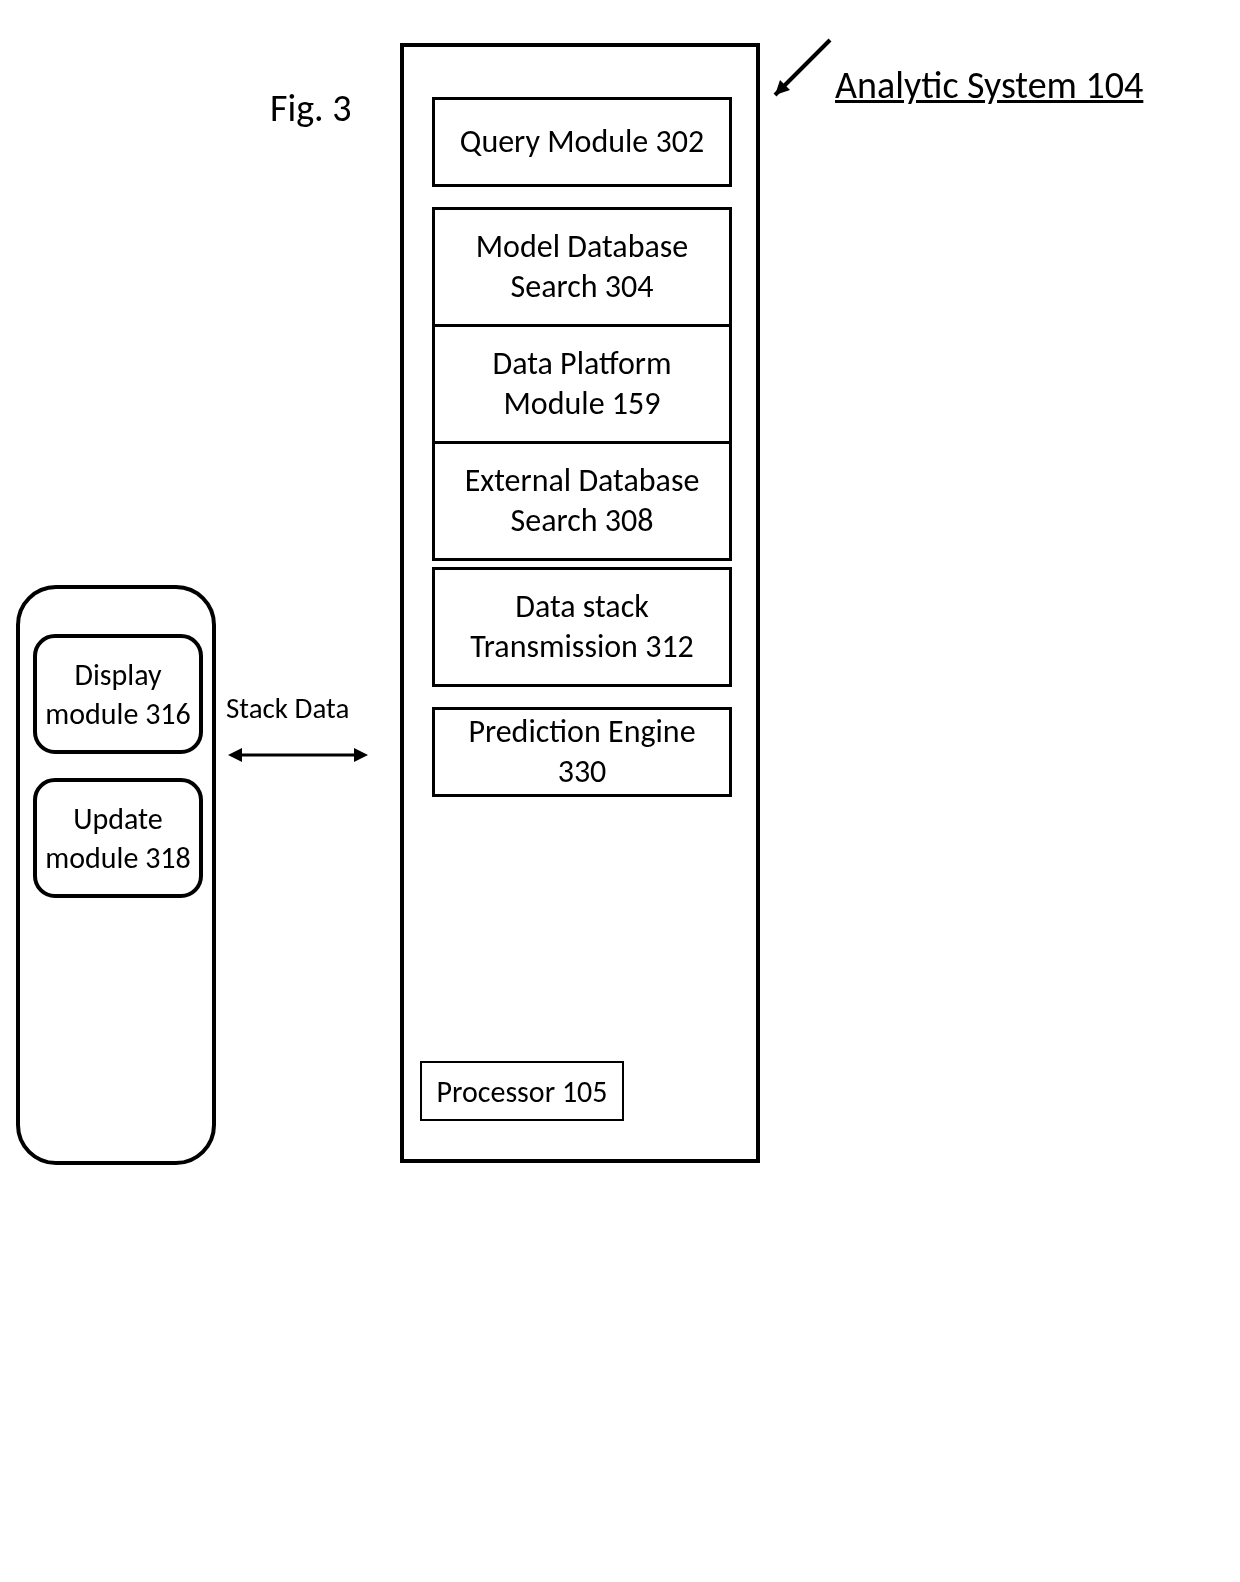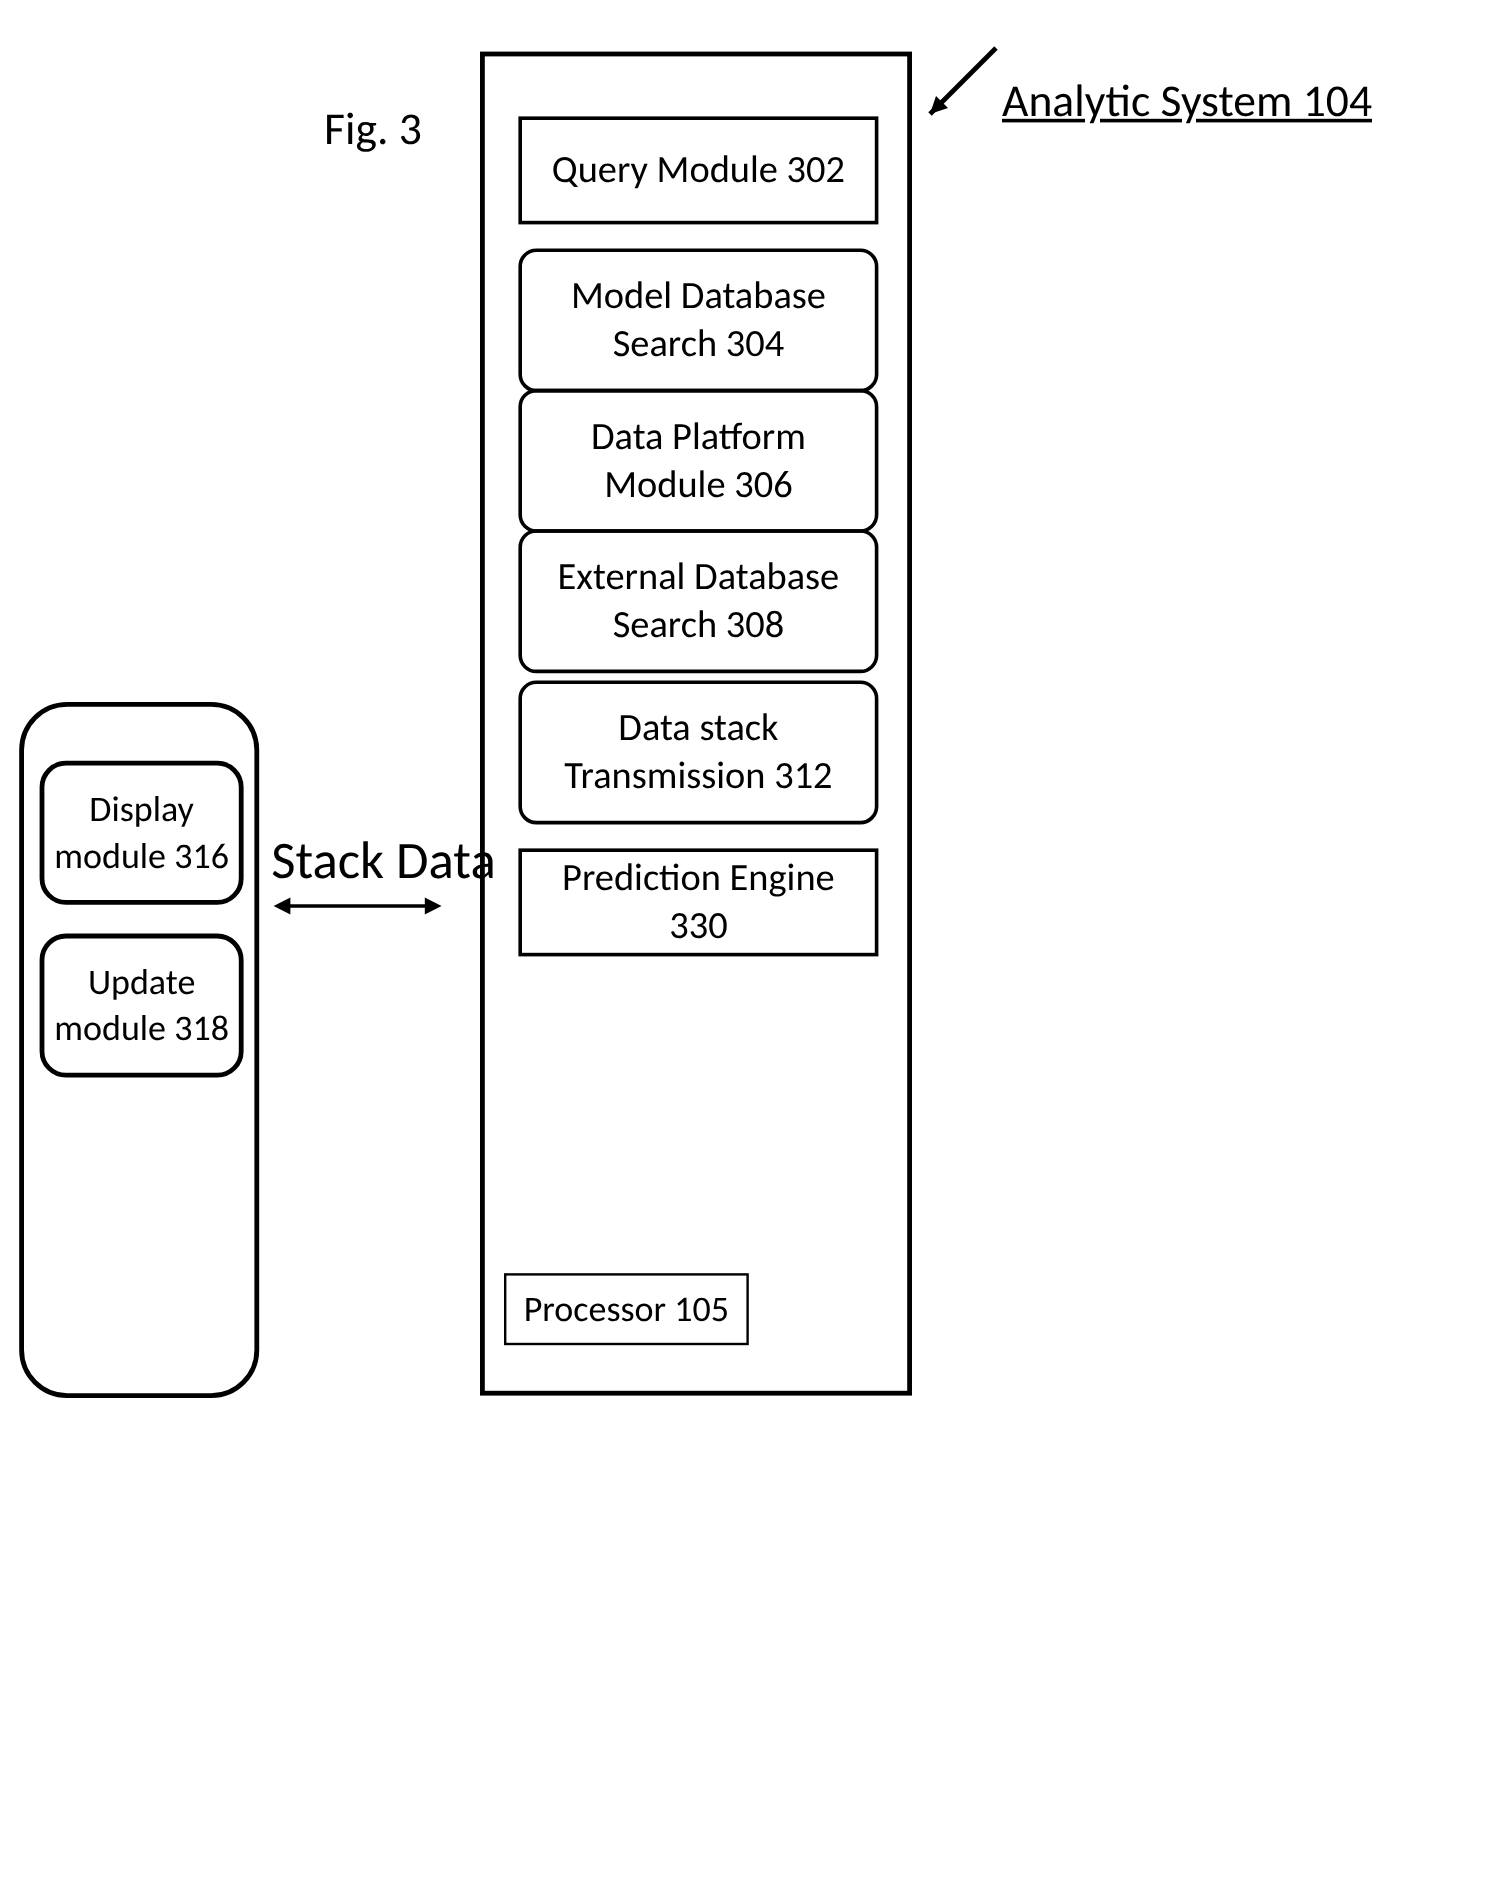--- a/index.html
+++ b/index.html
@@ -59,21 +59,21 @@
     border: 3px solid #000;
     text-align: center;
     font-size: 32px;
     line-height: 1.25;
     display: flex;
     align-items: center;
     justify-content: center;
     box-sizing: border-box;
     padding: 10px 18px;
   }
-  .tall { height: 120px; border-radius: 15px; }
+  .tall { height: 120px; }
   .med  { height: 90px; }
   .gap-sm { margin-top: -3px; } 
   .gap-md { margin-top: 6px; }
   .gap-lg { margin-top: 20px; }
 
   .processor {
     position: absolute;
     left: 16px;
     bottom: 38px;
     width: 200px;
@@ -117,21 +117,21 @@
   }
   .device-module + .device-module {
     margin-top: 24px;
   }
 
   
   .stack-data-label {
     position: absolute;
     left: 226px;
     top: 690px;
-    font-size: 44px;
+    font-size: 29px;
   }
   .dbl-arrow {
     position: absolute;
     left: 228px;
     top: 740px;
     width: 140px;
     height: 30px;
   }
   .dbl-arrow line {
     stroke: #000;
@@ -152,21 +152,21 @@
 
   <svg class="corner-arrow" viewBox="0 0 80 80">
     <line x1="70" y1="10" x2="15" y2="65" stroke="#000" stroke-width="4"></line>
     <polygon points="15,65 30,60 20,50" fill="#000"></polygon>
   </svg>
 
   <div class="big-box">
     <div class="module-stack">
       <div class="module med">Query Module 302</div>
       <div class="module tall gap-lg">Model Database Search 304</div>
-      <div class="module tall gap-sm">Data Platform Module 306</div>
+      <div class="module tall gap-sm">Data Platform Module 159</div>
       <div class="module tall gap-sm">External Database Search 308</div>
       <div class="module tall gap-md">Data stack Transmission 312</div>
       <div class="module med gap-lg">Prediction Engine  330</div>
     </div>
     <div class="processor">Processor 105</div>
   </div>
 
   <div class="device">
     <div class="device-inner">
       <div class="device-module">Display module 316</div>

